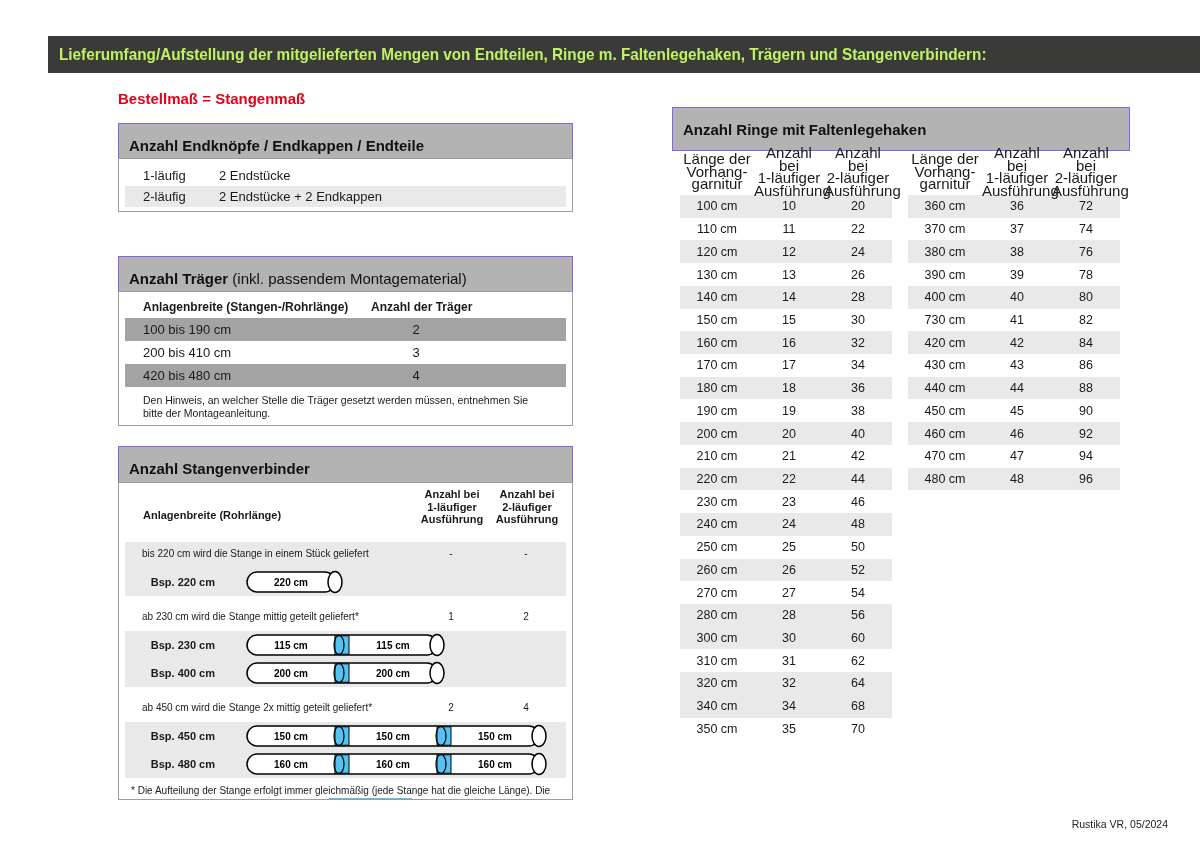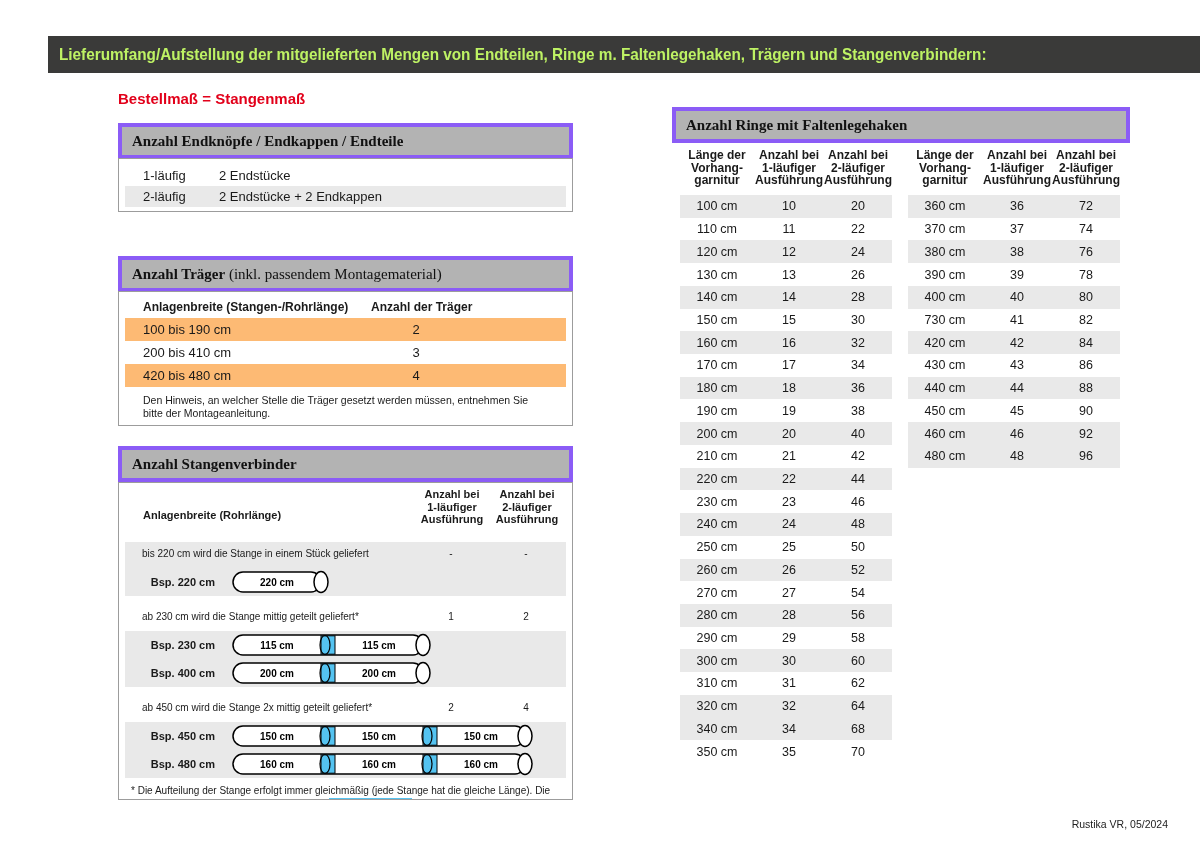--- a/index.html
+++ b/index.html
@@ -11,70 +11,70 @@
   .titlebar{position:absolute;left:48px;top:36px;width:1152px;height:37px;
     background:#3a3a39;color:#bef264;display:flex;align-items:center;
     padding-left:11px;white-space:nowrap;}
   .titlebar .tt{font-weight:bold;font-size:17px;transform:scaleX(.9);
     transform-origin:left center;}
 
   .rednote{position:absolute;left:118px;top:90px;color:#e2001a;
     font-weight:bold;font-size:15px;}
 
   
-  .sechdr{position:absolute;left:118px;width:455px;height:36px;background:#b3b3b3;
-    border:4px solid #8b5cf6;display:flex;align-items:center;padding-left:10px;
-    font-size:15px;color:#111;font-family:Liberation Serif, serif;}
+  .sechdr{position:absolute;left:118px;width:455px;height:44px;background:#b3b3b3;
+    border:1px solid #8b5cf6;display:flex;align-items:center;padding-left:10px;
+    font-size:15px;color:#111;}
   .sechdr b{font-weight:bold;}
   .sechdr.right{left:672px;width:458px;}
 
   
   .box{position:absolute;left:118px;width:455px;border:1px solid #9c9c9c;
     background:#fff;overflow:hidden;}
 
   
   .et-wrap{padding:6px;}
   .et-row{display:flex;align-items:center;height:21px;font-size:13px;}
   .et-row.alt{background:#e9e9e9;}
   .et-lbl{margin-left:18px;width:76px;}
 
   
   .t2-hdr{position:relative;height:26px;font-size:12px;font-weight:bold;}
   .t2-c1{position:absolute;left:24px;top:8px;}
   .t2-c2{position:absolute;left:252px;top:8px;}
   .t2-row{position:relative;height:23px;margin:0 6px;font-size:13px;}
-  .t2-row.alt{background:#fdba74;}
+  .t2-row.alt{background:#a3a3a3;}
   .t2-range{position:absolute;left:18px;top:4px;}
   .t2-count{position:absolute;left:246px;width:90px;text-align:center;top:4px;}
   .t2-note{margin:7px 24px 0;font-size:10.5px;line-height:1.25;max-width:395px;}
 
   
   .v-hdr{position:relative;height:50px;font-size:11px;font-weight:bold;}
   .v-c1{position:absolute;left:24px;bottom:12px;}
   .v-c2,.v-c3{position:absolute;top:5px;width:70px;text-align:center;
     white-space:pre-line;line-height:12.5px;}
   .v-c2{left:298px;}
   .v-c3{left:373px;}
   .v-group{margin:0 6px 6px;}
   .v-group.whole-gray{background:#e9e9e9;}
   .v-trow{position:relative;height:26px;font-size:10px;margin-top:9px;}
   .v-desc{position:absolute;left:17px;top:6px;}
   .v-val{position:absolute;top:6px;width:70px;text-align:center;}
   .v-val.v1{left:291px;}
   .v-val.v2{left:366px;}
   .v-examples{background:#e9e9e9;}
-  .v-example{display:flex;align-items:center;height:28px;}
+  .v-example{display:flex;align-items:center;height:28px;gap:14px;}
   .v-bsp{margin-left:6px;width:84px;text-align:right;font-size:11px;font-weight:bold;}
   .v-rod{margin-left:16px;display:flex;align-items:center;}
   .v-foot{margin:6px 12px 0;font-size:10px;line-height:1.3;}
   .v-foot .hl{background:#54c3f1;padding:0 2px;}
 
   
   .ringe-table{position:absolute;top:145px;width:212px;}
-  .r-hdr{display:flex;height:50px;font-size:12px;font-weight:bold;}
+  .r-hdr{display:flex;height:50px;font-size:15px;font-weight:normal;align-items:center;}
   .r-h{white-space:pre-line;text-align:center;line-height:12.5px;padding-top:4px;}
   .r-row{display:flex;align-items:center;height:22.72px;font-size:12.5px;}
   .r-row.alt{background:#e9e9e9;}
   .r-c0{width:74px;text-align:center;}
   .r-c1{width:70px;text-align:center;}
   .r-c2{width:68px;text-align:center;}
 
   .footer{position:absolute;right:32px;top:818px;font-size:10.5px;color:#222;}
 </style>
 </head>
@@ -347,25 +347,20 @@
     <div class="r-row">
       <span class="r-c0">270 cm</span>
       <span class="r-c1">27</span>
       <span class="r-c2">54</span>
     </div>
     <div class="r-row alt">
       <span class="r-c0">280 cm</span>
       <span class="r-c1">28</span>
       <span class="r-c2">56</span>
     </div>
-    <div class="r-row">
-      <span class="r-c0">290 cm</span>
-      <span class="r-c1">29</span>
-      <span class="r-c2">58</span>
-    </div>
     <div class="r-row alt">
       <span class="r-c0">300 cm</span>
       <span class="r-c1">30</span>
       <span class="r-c2">60</span>
     </div>
     <div class="r-row">
       <span class="r-c0">310 cm</span>
       <span class="r-c1">31</span>
       <span class="r-c2">62</span>
     </div>
@@ -445,20 +440,25 @@
     <div class="r-row">
       <span class="r-c0">450 cm</span>
       <span class="r-c1">45</span>
       <span class="r-c2">90</span>
     </div>
     <div class="r-row alt">
       <span class="r-c0">460 cm</span>
       <span class="r-c1">46</span>
       <span class="r-c2">92</span>
     </div>
+    <div class="r-row">
+      <span class="r-c0">470 cm</span>
+      <span class="r-c1">47</span>
+      <span class="r-c2">94</span>
+    </div>
     <div class="r-row alt">
       <span class="r-c0">480 cm</span>
       <span class="r-c1">48</span>
       <span class="r-c2">96</span>
     </div>
   </div>
 
 <div class="footer">Rustika VR, 05/2024</div>
 
 </body></html>

